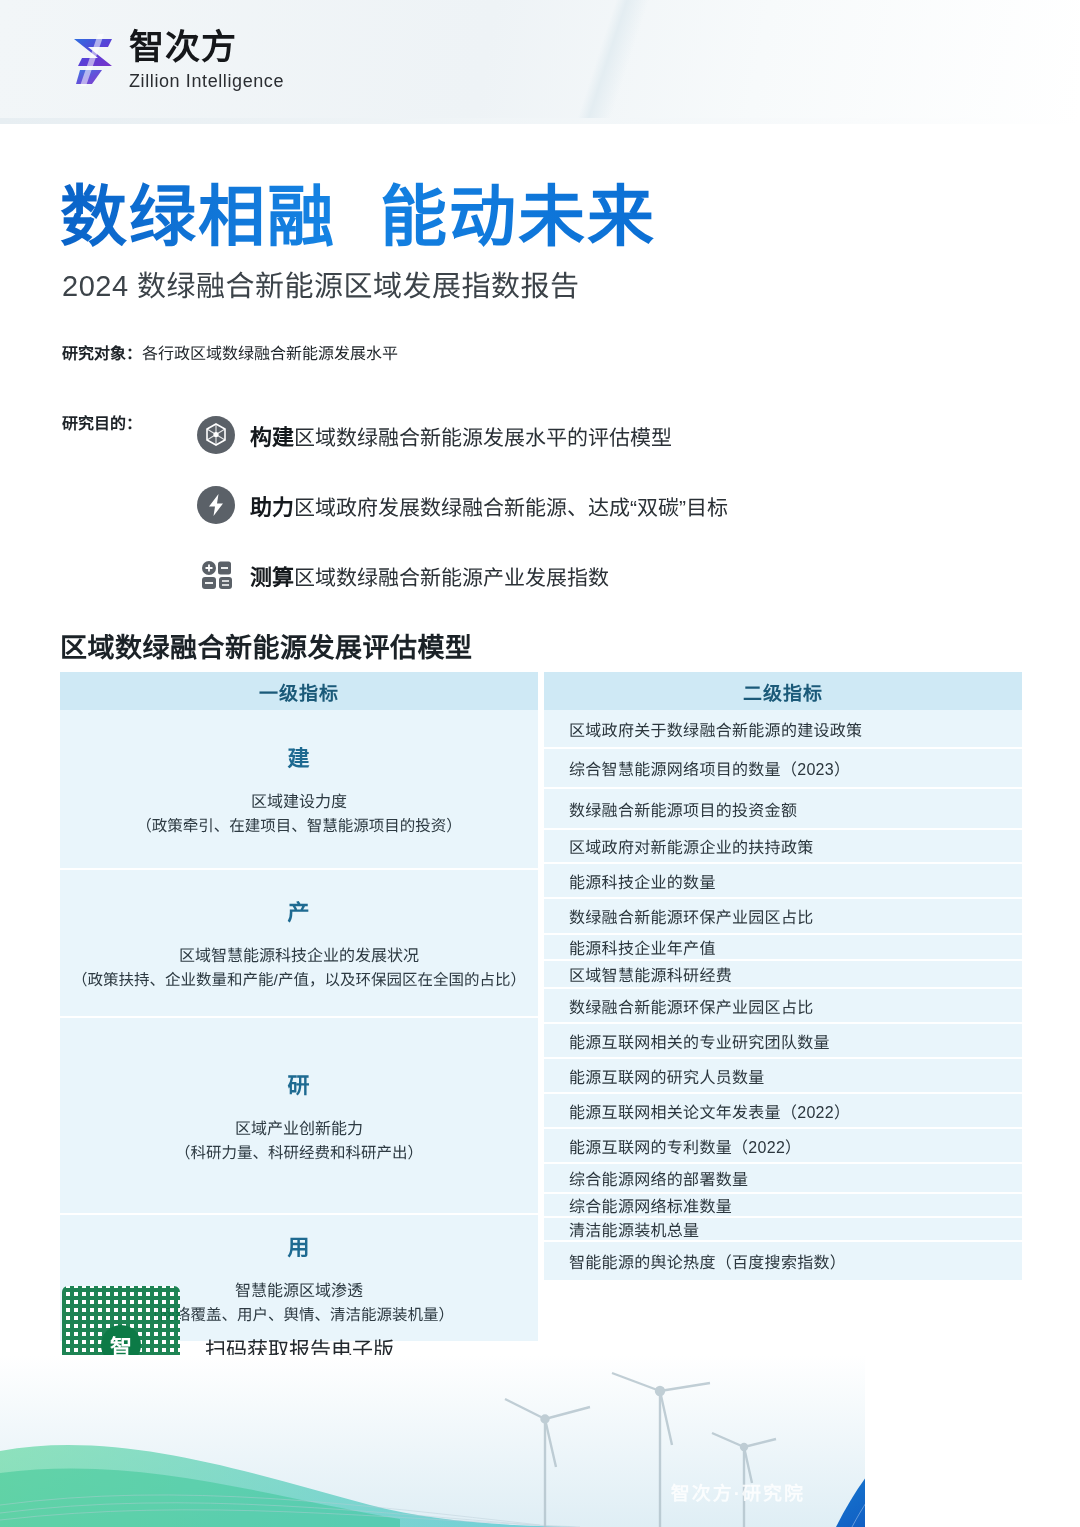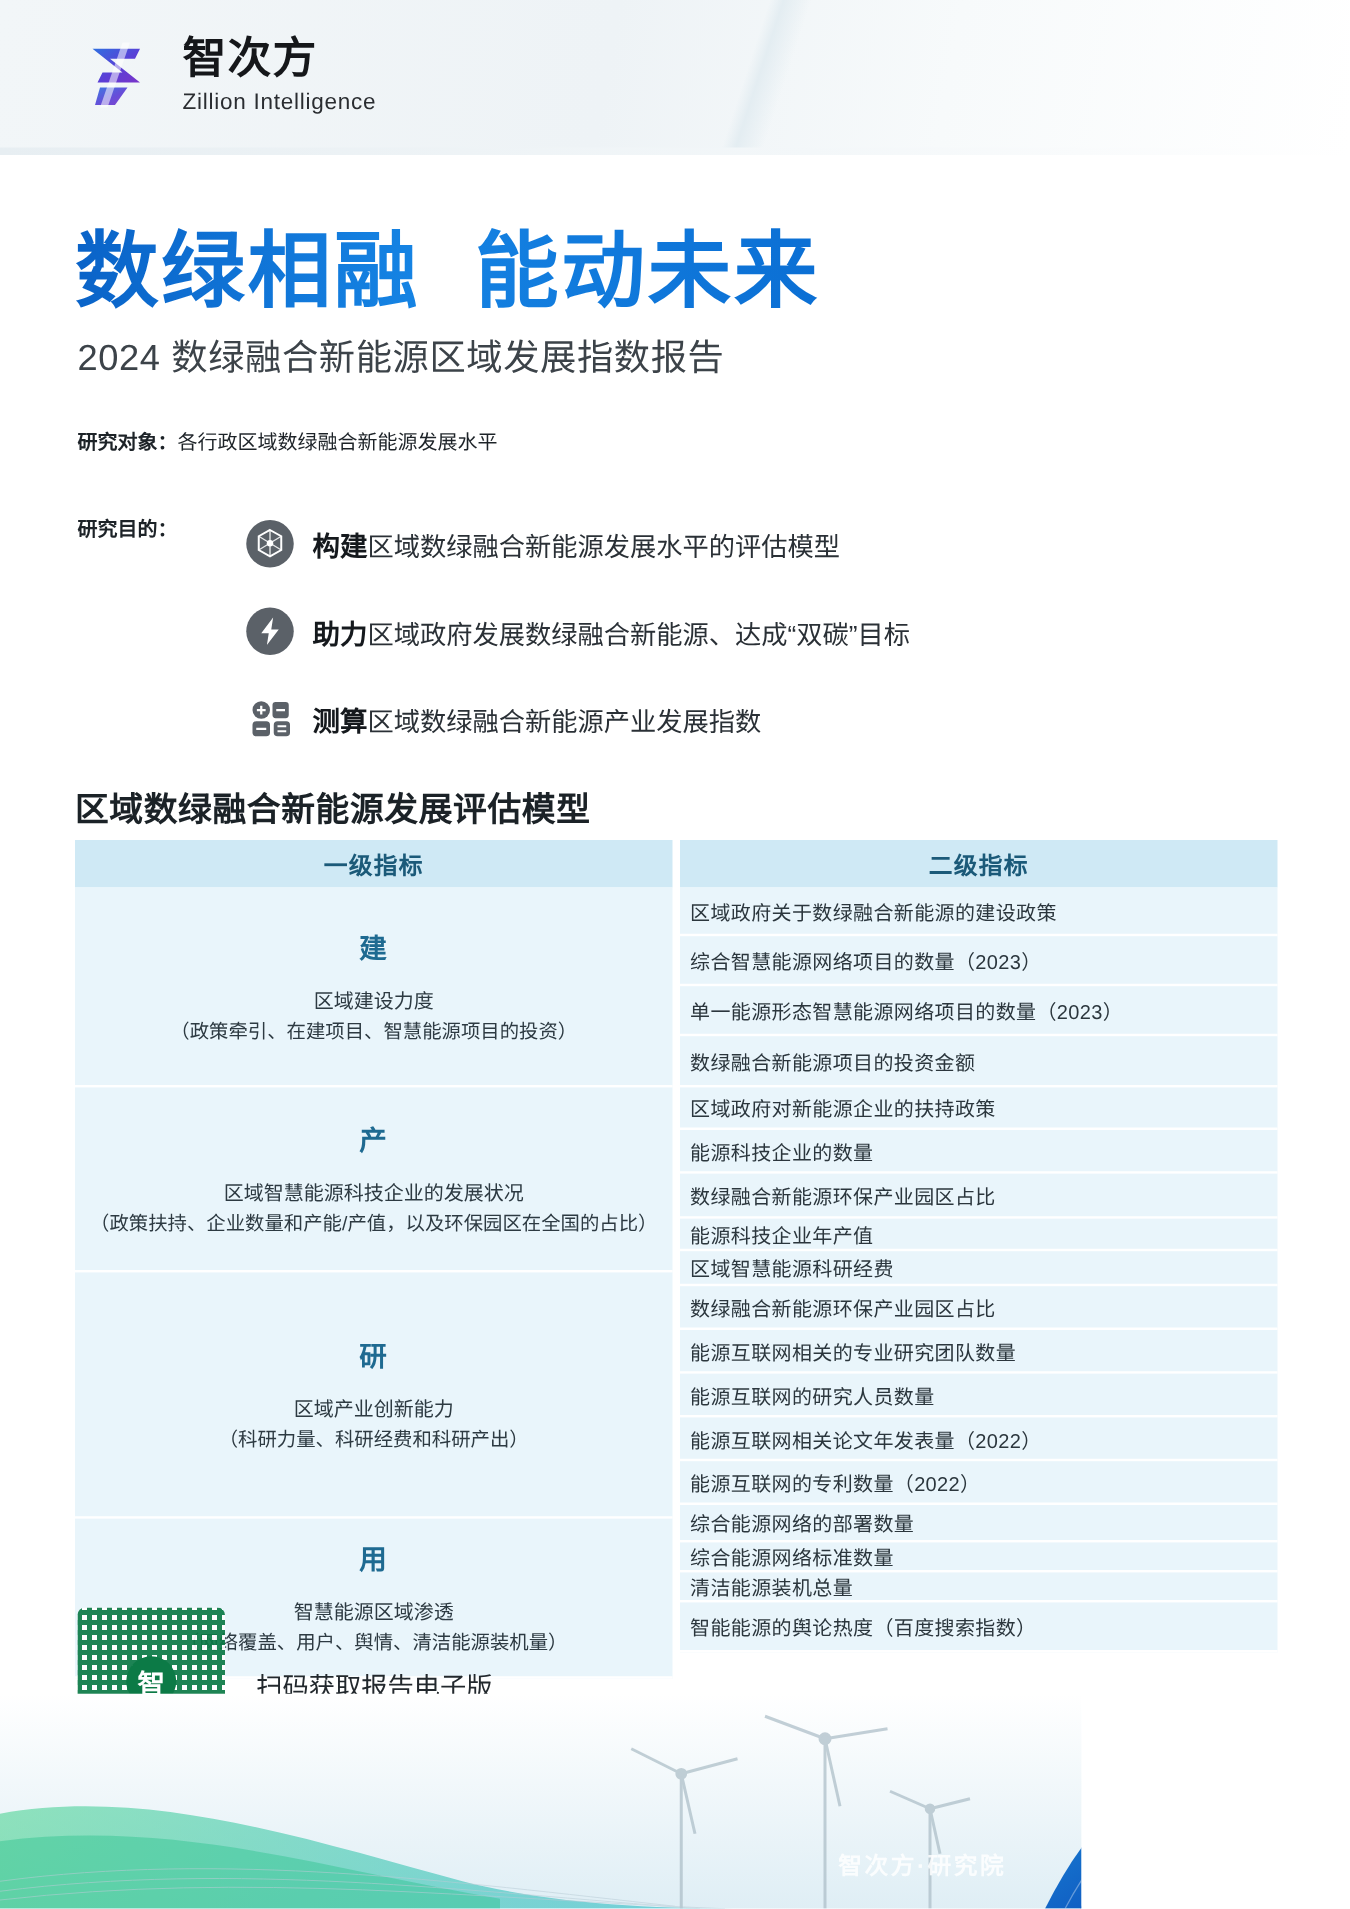--- a/index.html
+++ b/index.html
@@ -38,21 +38,21 @@
     left: 0; top: 118px;
     width: 1080px; height: 6px;
     background: linear-gradient(90deg, #e7eef2 0%, #f3f7f9 60%, #ffffff 100%);
   }
 
   .logo {
     position: absolute;
     left: 68px; top: 30px;
     display: flex;
     align-items: center;
-    gap: 24px;
+    gap: 7px;
   }
   .logo-mark {
     width: 54px; height: 56px;
     position: relative;
   }
   .logo-text { line-height: 1; }
   .logo-cn {
     font-size: 35px;
     font-weight: 700;
     color: #15171a;
@@ -197,21 +197,21 @@
     font-size: 15.5px;
     color: #2d3a42;
     line-height: 1.5;
   }
 
   .rcell {
     background: #e9f5fb;
     border-bottom: 2px solid #ffffff;
     display: flex;
     align-items: center;
-    padding-left: 8px;
+    padding-left: 25px;
     font-size: 16px;
     color: #2b363d;
     letter-spacing: .3px;
   }
 
   
   .qr-wrap {
     position: absolute;
     left: 62px; top: 1286px;
     width: 118px; height: 118px;
@@ -393,21 +393,20 @@
         <div class="d1">智慧能源区域渗透</div>
         <div class="d2">（网络覆盖、用户、舆情、清洁能源装机量）</div>
       </div>
     </div>
 
     <div class="col-right">
       <div class="th">二级指标</div>
 
       <div class="rcell" style="height:39px">区域政府关于数绿融合新能源的建设政策</div>
       <div class="rcell" style="height:40px">综合智慧能源网络项目的数量（2023）</div>
-      <div class="rcell" style="height:40px">单一能源形态智慧能源网络项目的数量（2023）</div>
       <div class="rcell" style="height:41px">数绿融合新能源项目的投资金额</div>
 
       <div class="rcell" style="height:34px">区域政府对新能源企业的扶持政策</div>
       <div class="rcell" style="height:35px">能源科技企业的数量</div>
       <div class="rcell" style="height:36px">数绿融合新能源环保产业园区占比</div>
       <div class="rcell" style="height:26px">能源科技企业年产值</div>
 
       <div class="rcell" style="height:28px">区域智慧能源科研经费</div>
       <div class="rcell" style="height:35px">数绿融合新能源环保产业园区占比</div>
       <div class="rcell" style="height:35px">能源互联网相关的专业研究团队数量</div>

